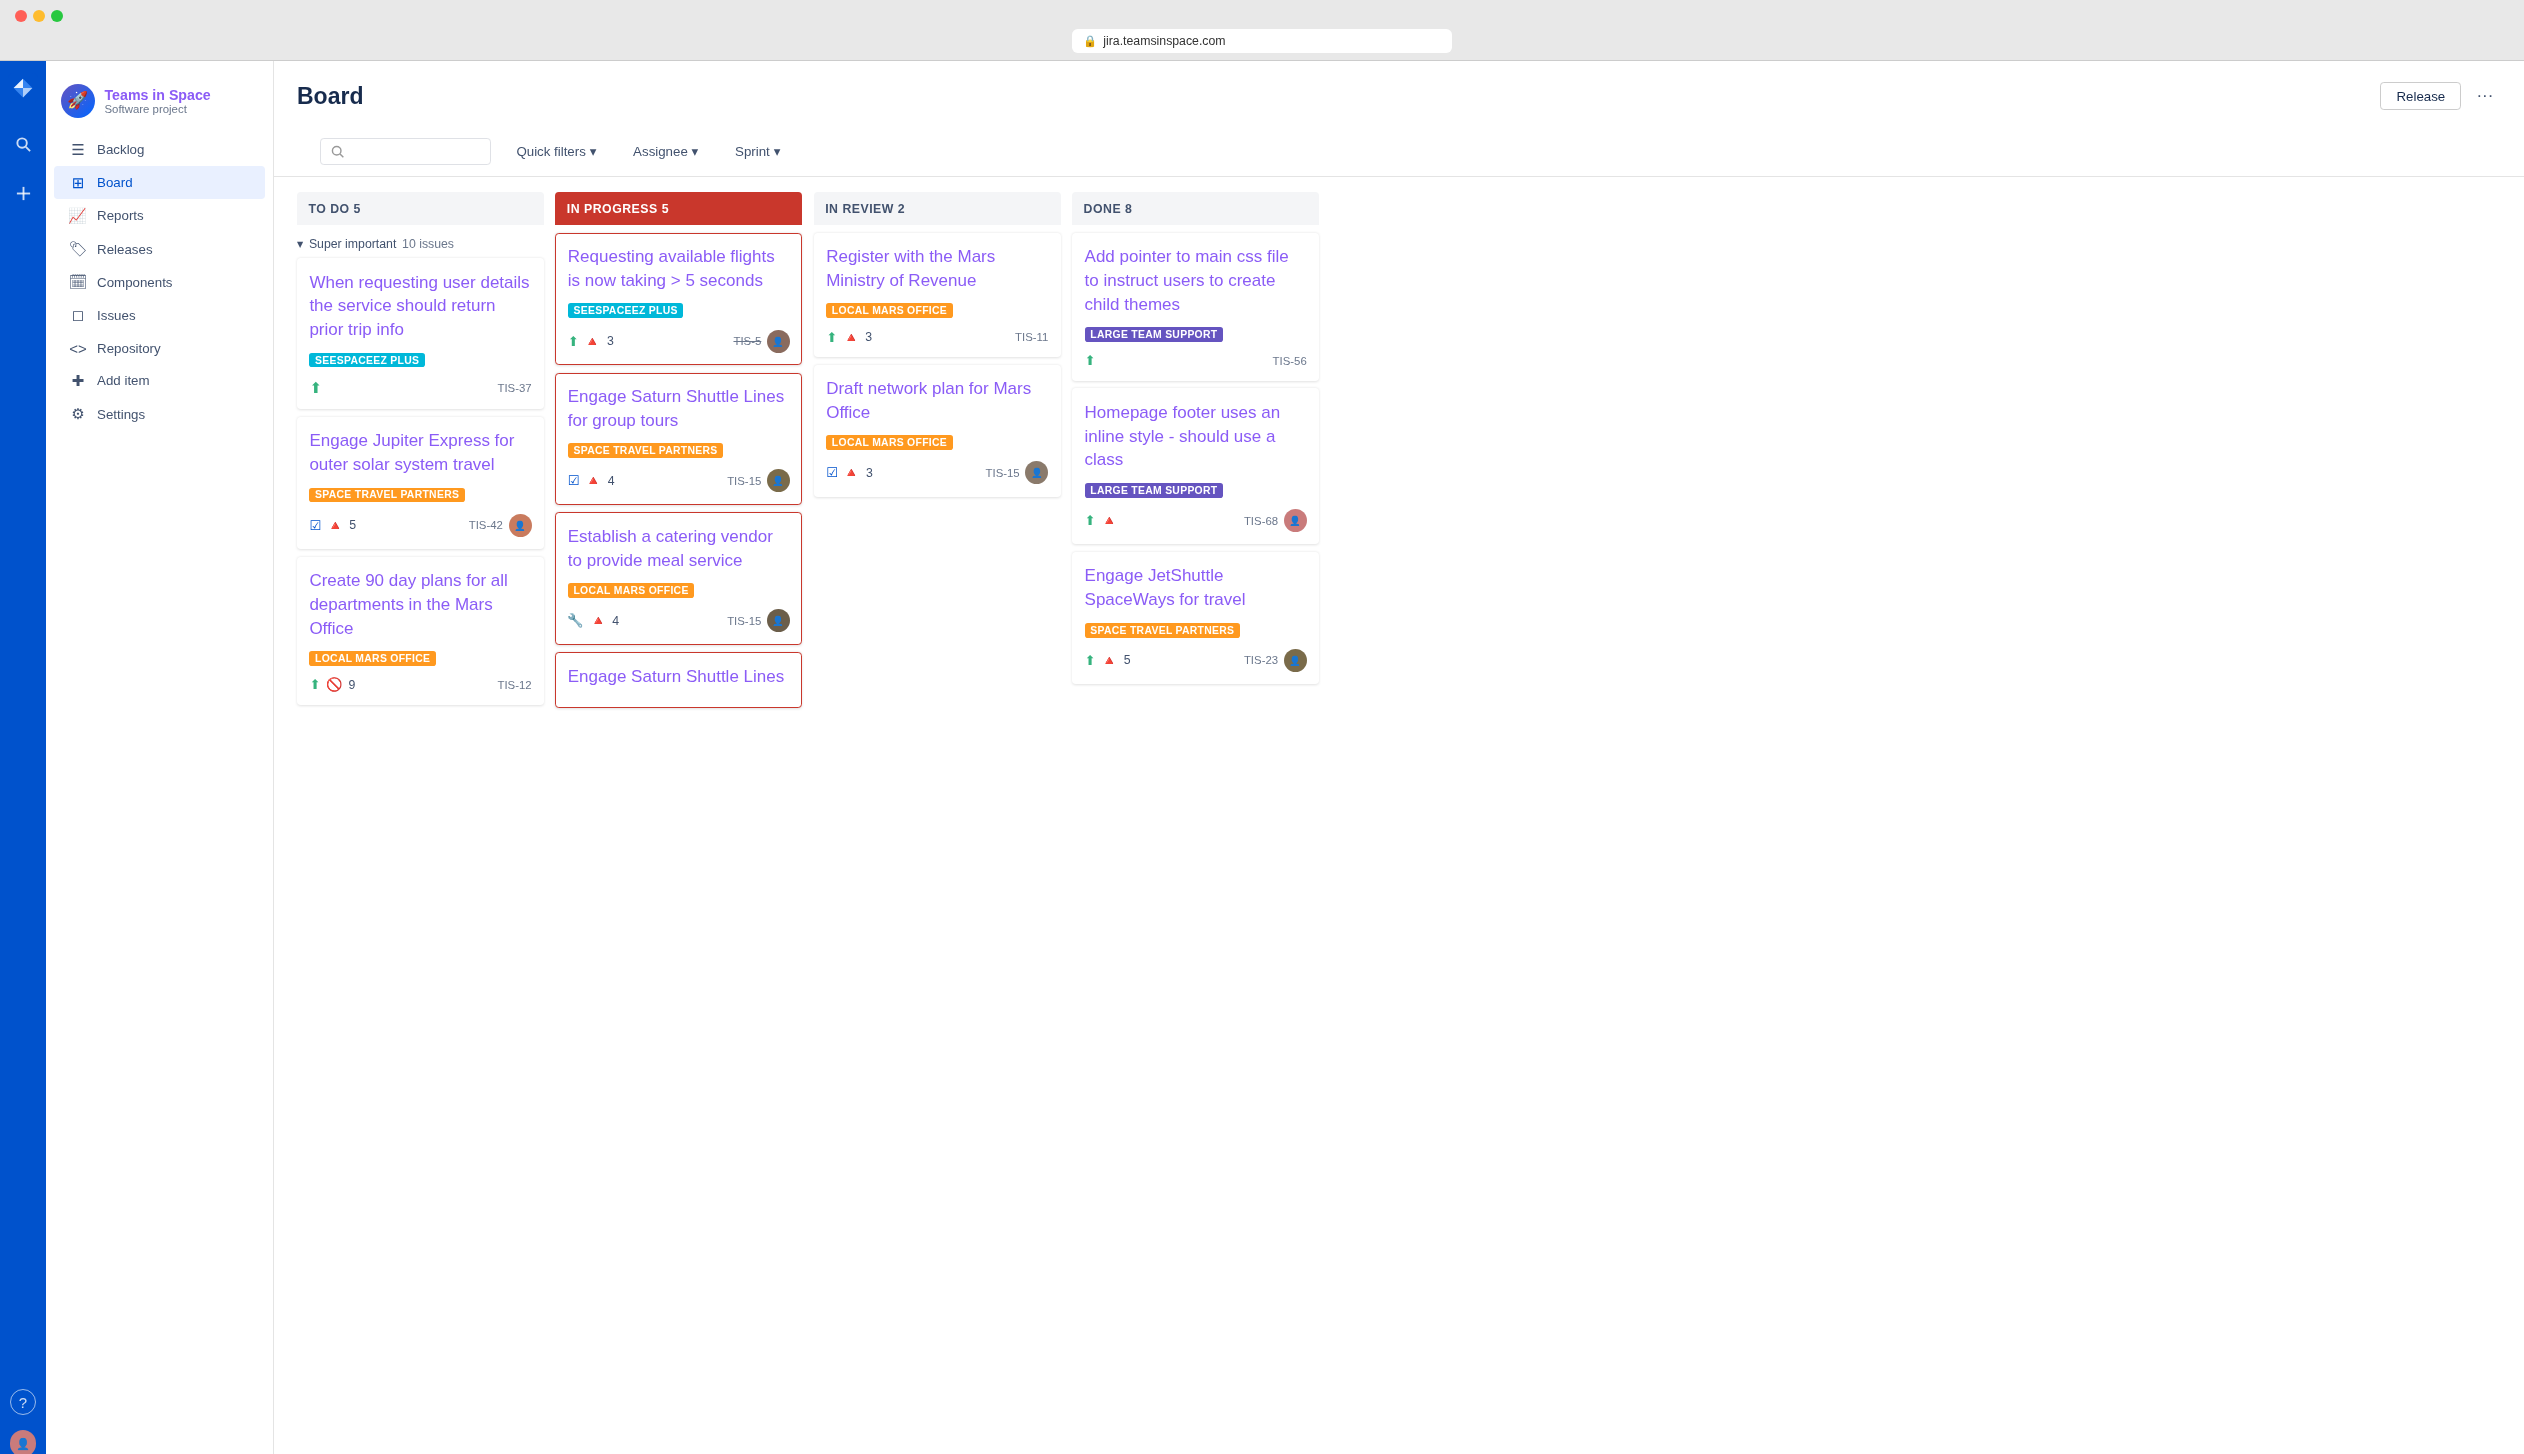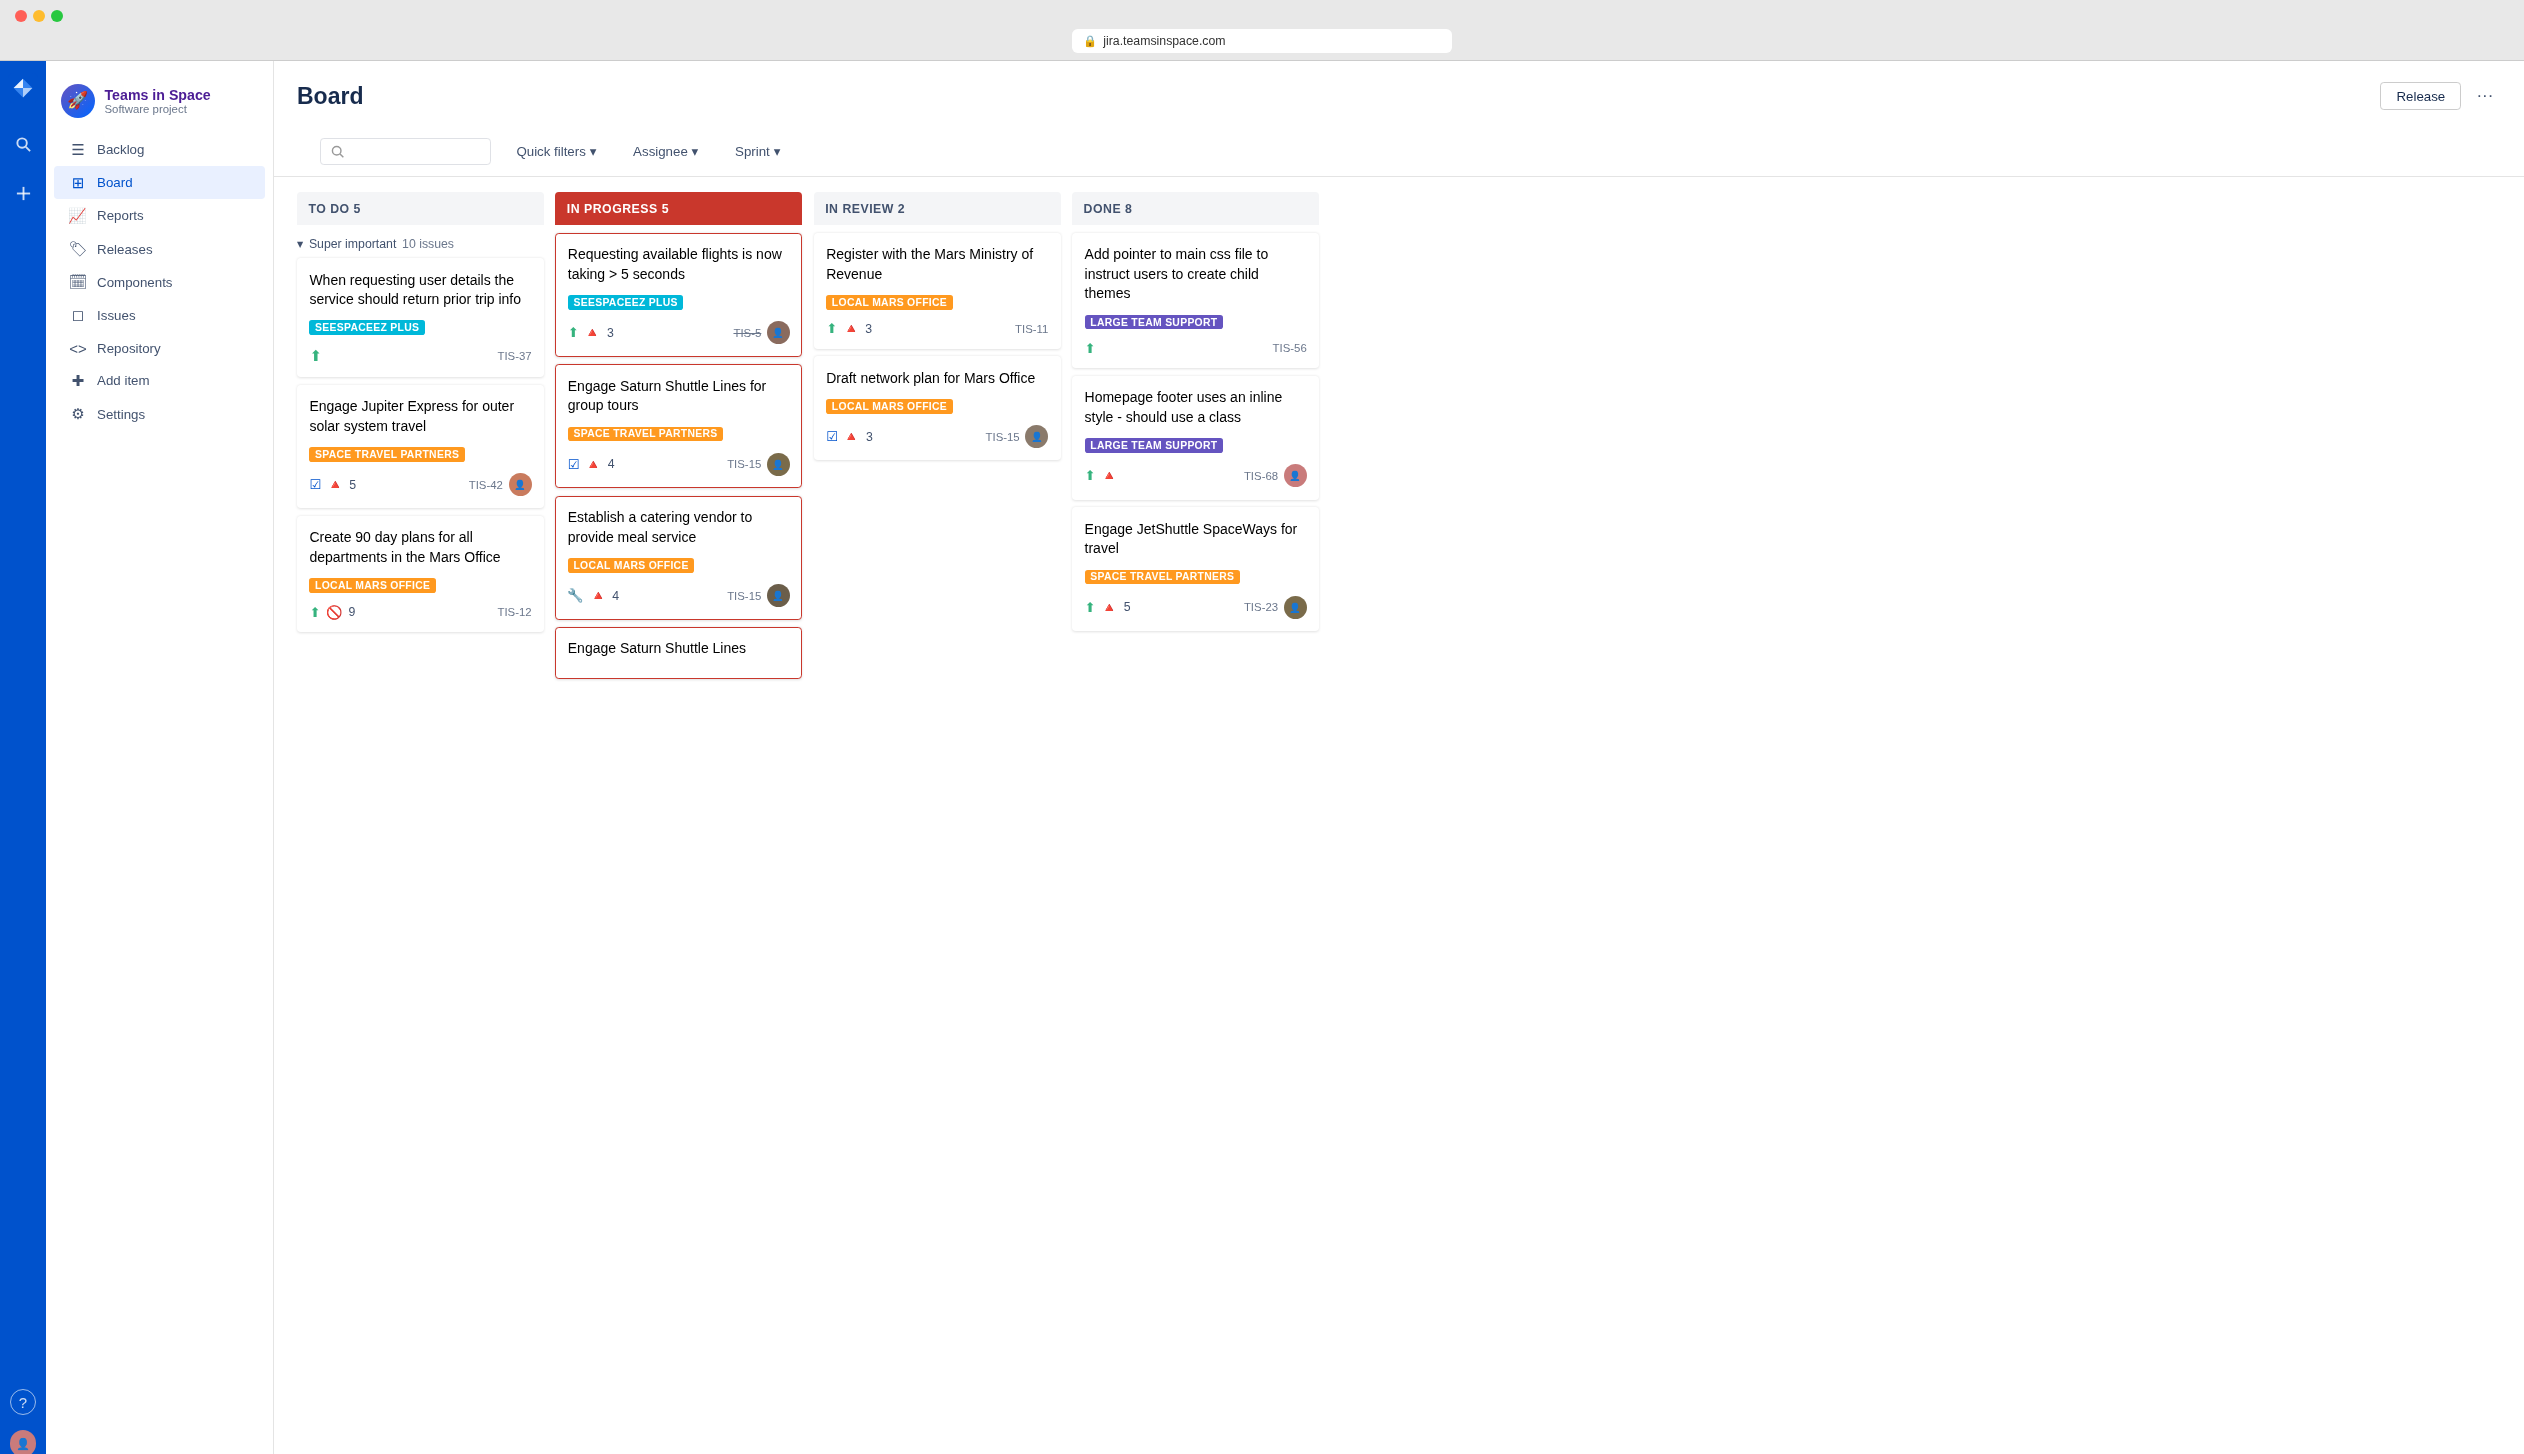--- a/index.html
+++ b/index.html
@@ -92,21 +92,21 @@
       gap: 9.5px;
       padding: 7.6px 15px 15px;
     }
     .project-avatar {
       width: 34px; height: 34px;
       border-radius: 50%;
       background: linear-gradient(135deg, #6554c0, #0065ff);
       display: flex; align-items: center; justify-content: center;
       font-size: 17px;
     }
-    .project-name { font-size: 14.2px; font-weight: 600; color: #4c1d95; }
+    .project-name { font-size: 14.2px; font-weight: 600; color: #8b5cf6; }
     .project-type { font-size: 11.4px; color: #6b778c; }
 
     .nav-item {
       display: flex;
       align-items: center;
       gap: 9.5px;
       padding: 7.6px 15px;
       cursor: pointer;
       color: #42526e;
       font-size: 13.3px;
@@ -237,21 +237,21 @@
       background: white;
       border-radius: 3.8px;
       padding: 11.4px;
       margin-bottom: 7.6px;
       box-shadow: 0 0.9px 2.8px rgba(0,0,0,0.12);
       cursor: pointer;
       border: 1.9px solid transparent;
     }
     .card.highlighted { border-color: #c9372c; }
 
-    .card-title { font-size: 14px; color: #000000; margin-bottom: 7.6px; line-height: 1.4; }
+    .card-title { font-size: 17px; color: #8b5cf6; margin-bottom: 7.6px; line-height: 1.4; }
 
     .tag {
       display: inline-block;
       padding: 1.9px 5.7px;
       border-radius: 2.8px;
       font-size: 10.4px;
       font-weight: 700;
       margin-bottom: 7.6px;
       text-transform: uppercase;
       letter-spacing: 0.3px;

